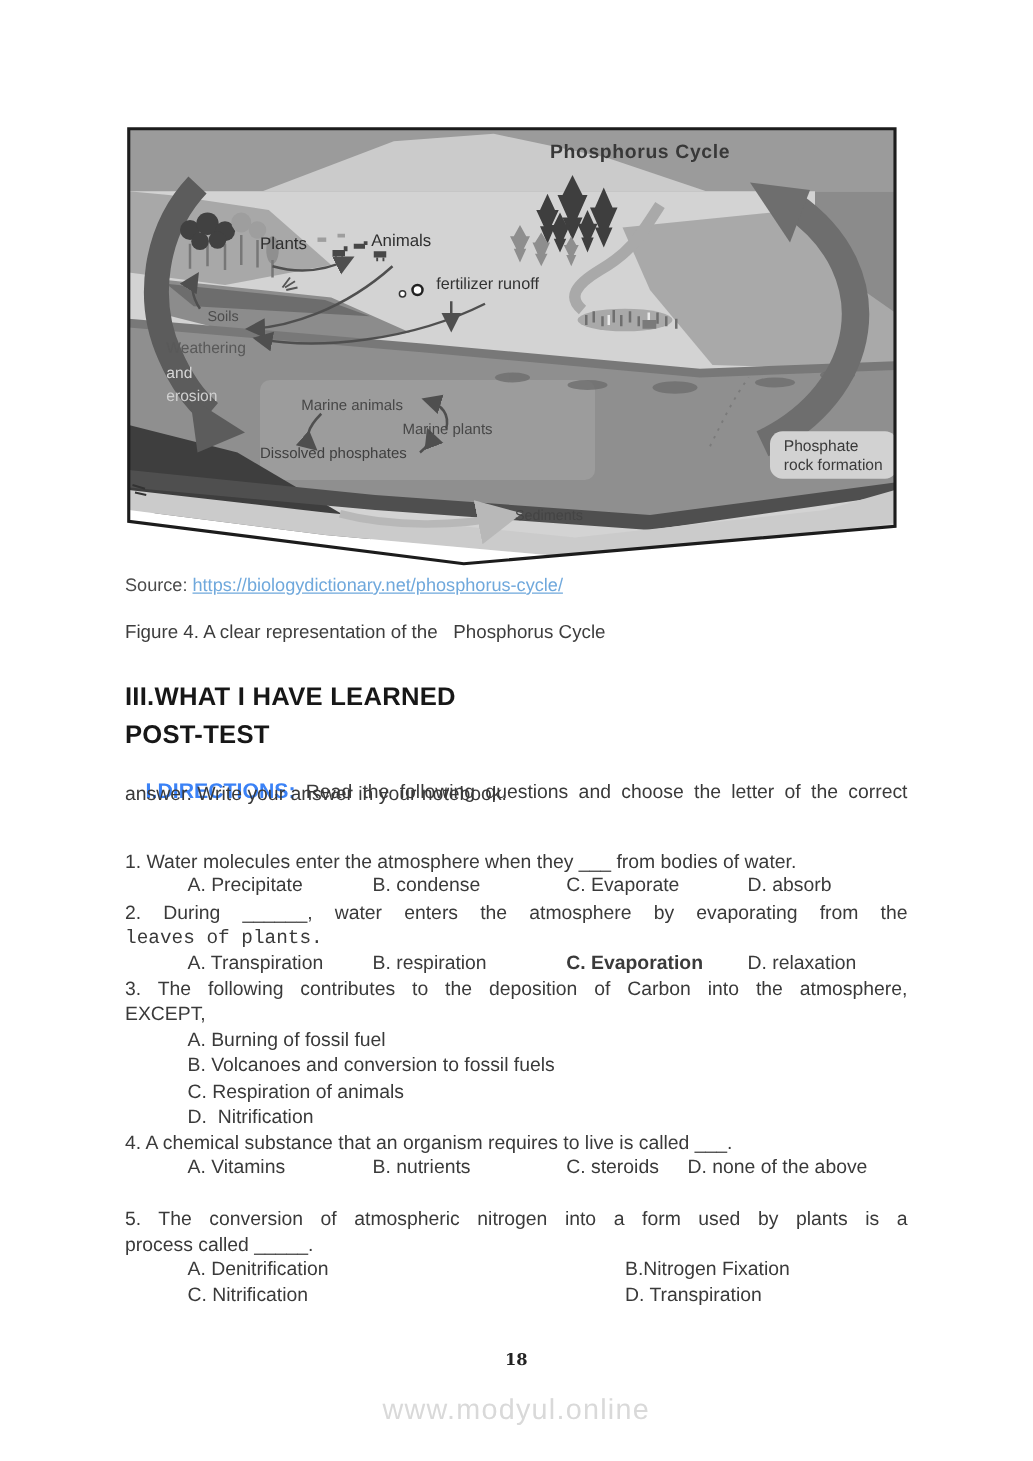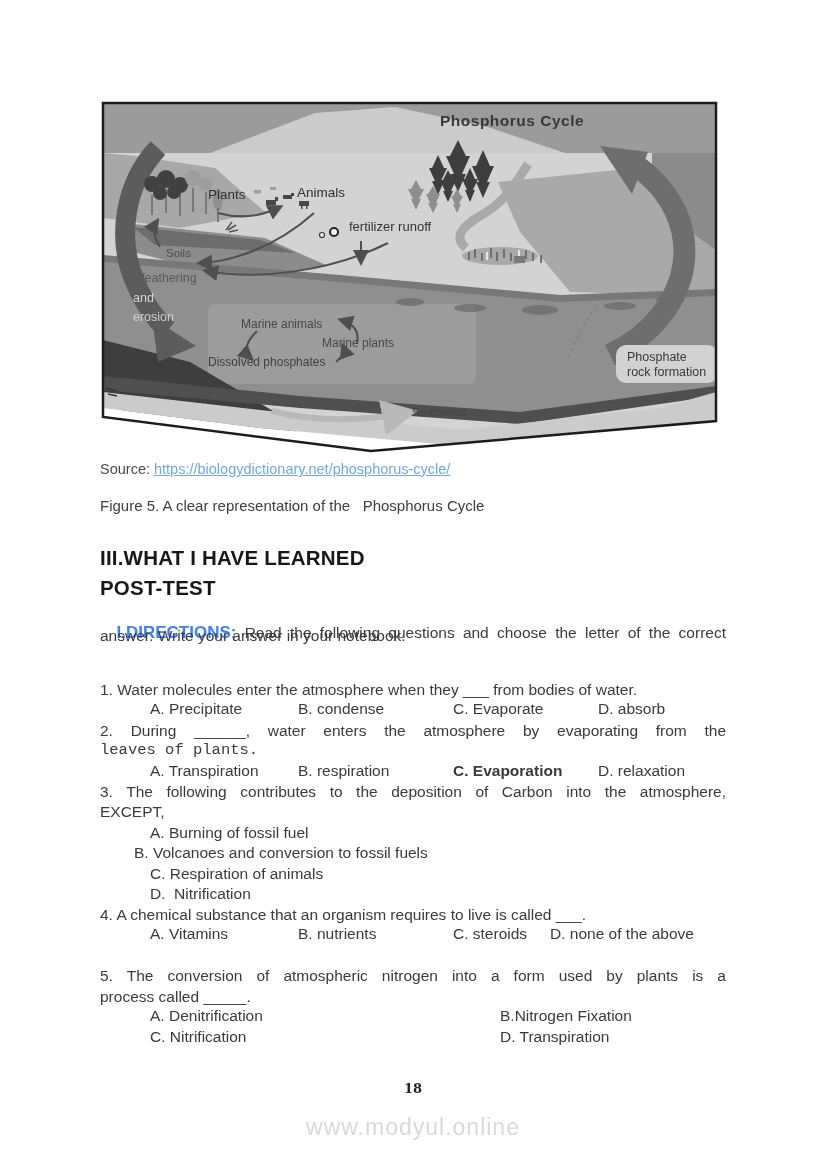--- a/index.html
+++ b/index.html
@@ -200,21 +200,21 @@
   </g>
 
   <polygon points="3,3 616,3 616,321 271,351 3,317" fill="none" stroke="#1c1c1c" stroke-width="2.5"></polygon>
 </svg>
 </div>
 
 <div class="abs src" style="top:461px;">
   <span>Source: </span><a href="#">https://biologydictionary.net/phosphorus-cycle/</a>
 </div>
 
-<div class="abs caption" style="top:497px;">Figure 5. A clear representation of the   Phosphorus Cycle</div>
+<div class="abs caption" style="top:497px;">Figure 4. A clear representation of the   Phosphorus Cycle</div>
 
 <div class="abs h1" style="top:546px;">III.WHAT I HAVE LEARNED</div>
 <div class="abs h1" style="top:576px;">POST-TEST</div>
 
 <div class="abs t just dir" style="top:604px;">
   <b>I.DIRECTIONS:</b><span> Read the following questions and choose the letter of the correct</span>
 </div>
 <div class="abs t" style="top:626px;">answer. Write your answer in your notebook.</div>
 
 <div class="abs t" style="top:680px;">1. Water molecules enter the atmosphere when they ___ from bodies of water.</div>
@@ -230,21 +230,21 @@
 <div class="optrow" style="top:762px;">
   <span style="left:50px;">A. Transpiration</span>
   <span style="left:198px;">B. respiration</span>
   <span style="left:353px;font-weight:bold;">C. Evaporation</span>
   <span style="left:498px;">D. relaxation</span>
 </div>
 
 <div class="abs t just" style="top:782px;">3. The following contributes to the deposition of Carbon into the atmosphere,</div>
 <div class="abs t" style="top:802px;">EXCEPT,</div>
 <div class="abs t" style="top:823px;left:150px;width:576px;">A. Burning of fossil fuel</div>
-<div class="abs t" style="top:843px;left:134px;width:576px;">B. Volcanoes and conversion to fossil fuels</div>
+<div class="abs t" style="top:843px;left:150px;width:576px;">B. Volcanoes and conversion to fossil fuels</div>
 <div class="abs t" style="top:864px;left:150px;width:576px;">C. Respiration of animals</div>
 <div class="abs t" style="top:884px;left:150px;width:576px;">D.  Nitrification</div>
 
 <div class="abs t" style="top:905px;">4. A chemical substance that an organism requires to live is called ___.</div>
 <div class="optrow" style="top:925px;">
   <span style="left:50px;">A. Vitamins</span>
   <span style="left:198px;">B. nutrients</span>
   <span style="left:353px;">C. steroids</span>
   <span style="left:450px;">D. none of the above</span>
 </div>

